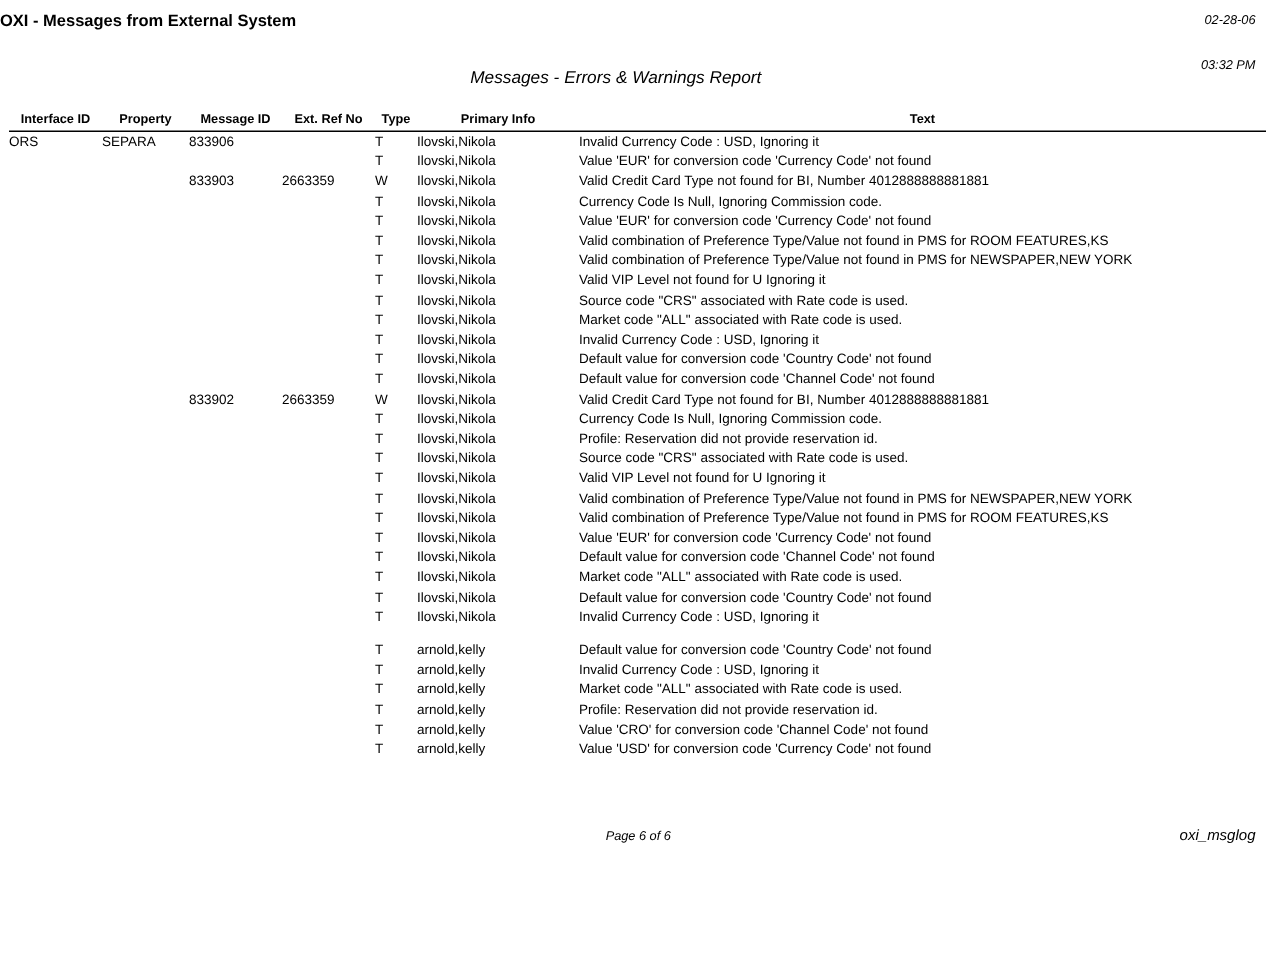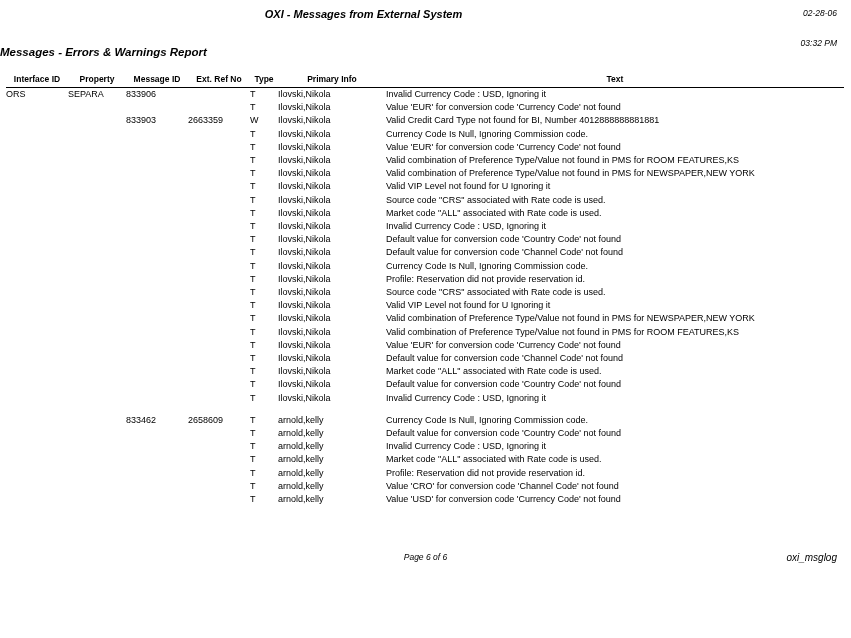--- a/index.html
+++ b/index.html
@@ -20,23 +20,21 @@
     width: 851px;
     height: 638px;
     box-sizing: border-box;
   }
   
   .hdr-title {
     position: absolute;
     top: 8px;
     left: 0;
     width: 727px;
-    text-align: center;
     font-size: 11px;
-    font-style: italic;
     font-weight: bold;
   }
   .hdr-date {
     position: absolute;
     top: 8px;
     right: 14px;
     font-size: 8.5px;
     font-style: italic;
     padding-left: 11px;
   }
@@ -45,23 +43,24 @@
     top: 38px;
     right: 14px;
     font-size: 8.5px;
     font-style: italic;
   }
   .report-title {
     position: absolute;
     top: 46px;
     left: 0;
     width: 821px;
+    text-align: center;
     font-size: 11.5px;
     font-style: italic;
-    font-weight: bold;
+    font-weight: normal;
   }
   
   .tbl {
     position: absolute;
     top: 74px;
     left: 6px;
     width: 838px;
     border-collapse: collapse;
     font-size: 9px;
   }
@@ -252,20 +251,29 @@
           <td class="c-prop"></td>
           <td class="c-msgid"></td>
           <td class="c-extref"></td>
           <td class="c-type">T</td>
           <td class="c-pinfo">Ilovski,Nikola</td>
           <td class="c-text">Default value for conversion code 'Channel Code' not found</td>
         </tr>
         <tr>
           <td class="c-iface"></td>
           <td class="c-prop"></td>
+          <td class="c-msgid">833902</td>
+          <td class="c-extref">2663359</td>
+          <td class="c-type">W</td>
+          <td class="c-pinfo">Ilovski,Nikola</td>
+          <td class="c-text">Valid Credit Card Type not found for BI, Number 4012888888881881</td>
+        </tr>
+        <tr>
+          <td class="c-iface"></td>
+          <td class="c-prop"></td>
           <td class="c-msgid"></td>
           <td class="c-extref"></td>
           <td class="c-type">T</td>
           <td class="c-pinfo">Ilovski,Nikola</td>
           <td class="c-text">Currency Code Is Null, Ignoring Commission code.</td>
         </tr>
         <tr>
           <td class="c-iface"></td>
           <td class="c-prop"></td>
           <td class="c-msgid"></td>
@@ -354,29 +362,20 @@
           <td class="c-type">T</td>
           <td class="c-pinfo">Ilovski,Nikola</td>
           <td class="c-text">Invalid Currency Code : USD, Ignoring it</td>
         </tr>
         <tr class="spacer-row">
           <td colspan="7"></td>
         </tr>
         <tr>
           <td class="c-iface"></td>
           <td class="c-prop"></td>
-          <td class="c-msgid">833462</td>
-          <td class="c-extref">2658609</td>
-          <td class="c-type">T</td>
-          <td class="c-pinfo">arnold,kelly</td>
-          <td class="c-text">Currency Code Is Null, Ignoring Commission code.</td>
-        </tr>
-        <tr>
-          <td class="c-iface"></td>
-          <td class="c-prop"></td>
           <td class="c-msgid"></td>
           <td class="c-extref"></td>
           <td class="c-type">T</td>
           <td class="c-pinfo">arnold,kelly</td>
           <td class="c-text">Default value for conversion code 'Country Code' not found</td>
         </tr>
         <tr>
           <td class="c-iface"></td>
           <td class="c-prop"></td>
           <td class="c-msgid"></td>

